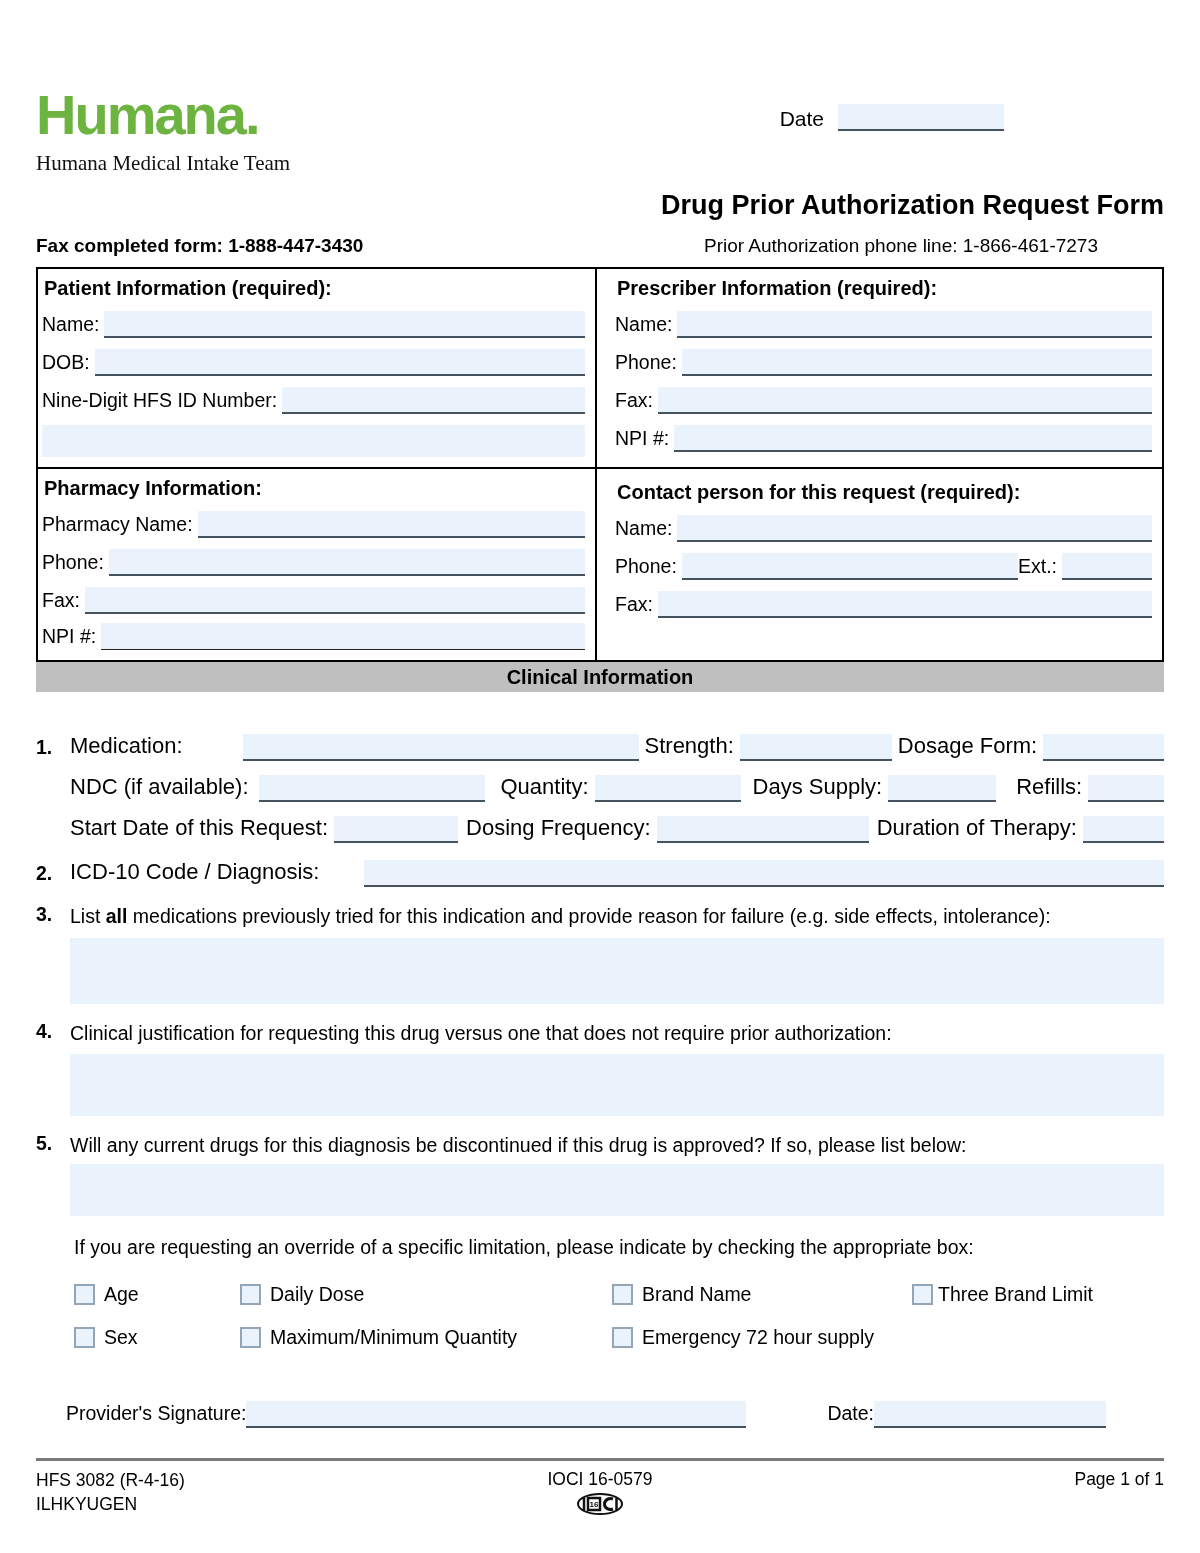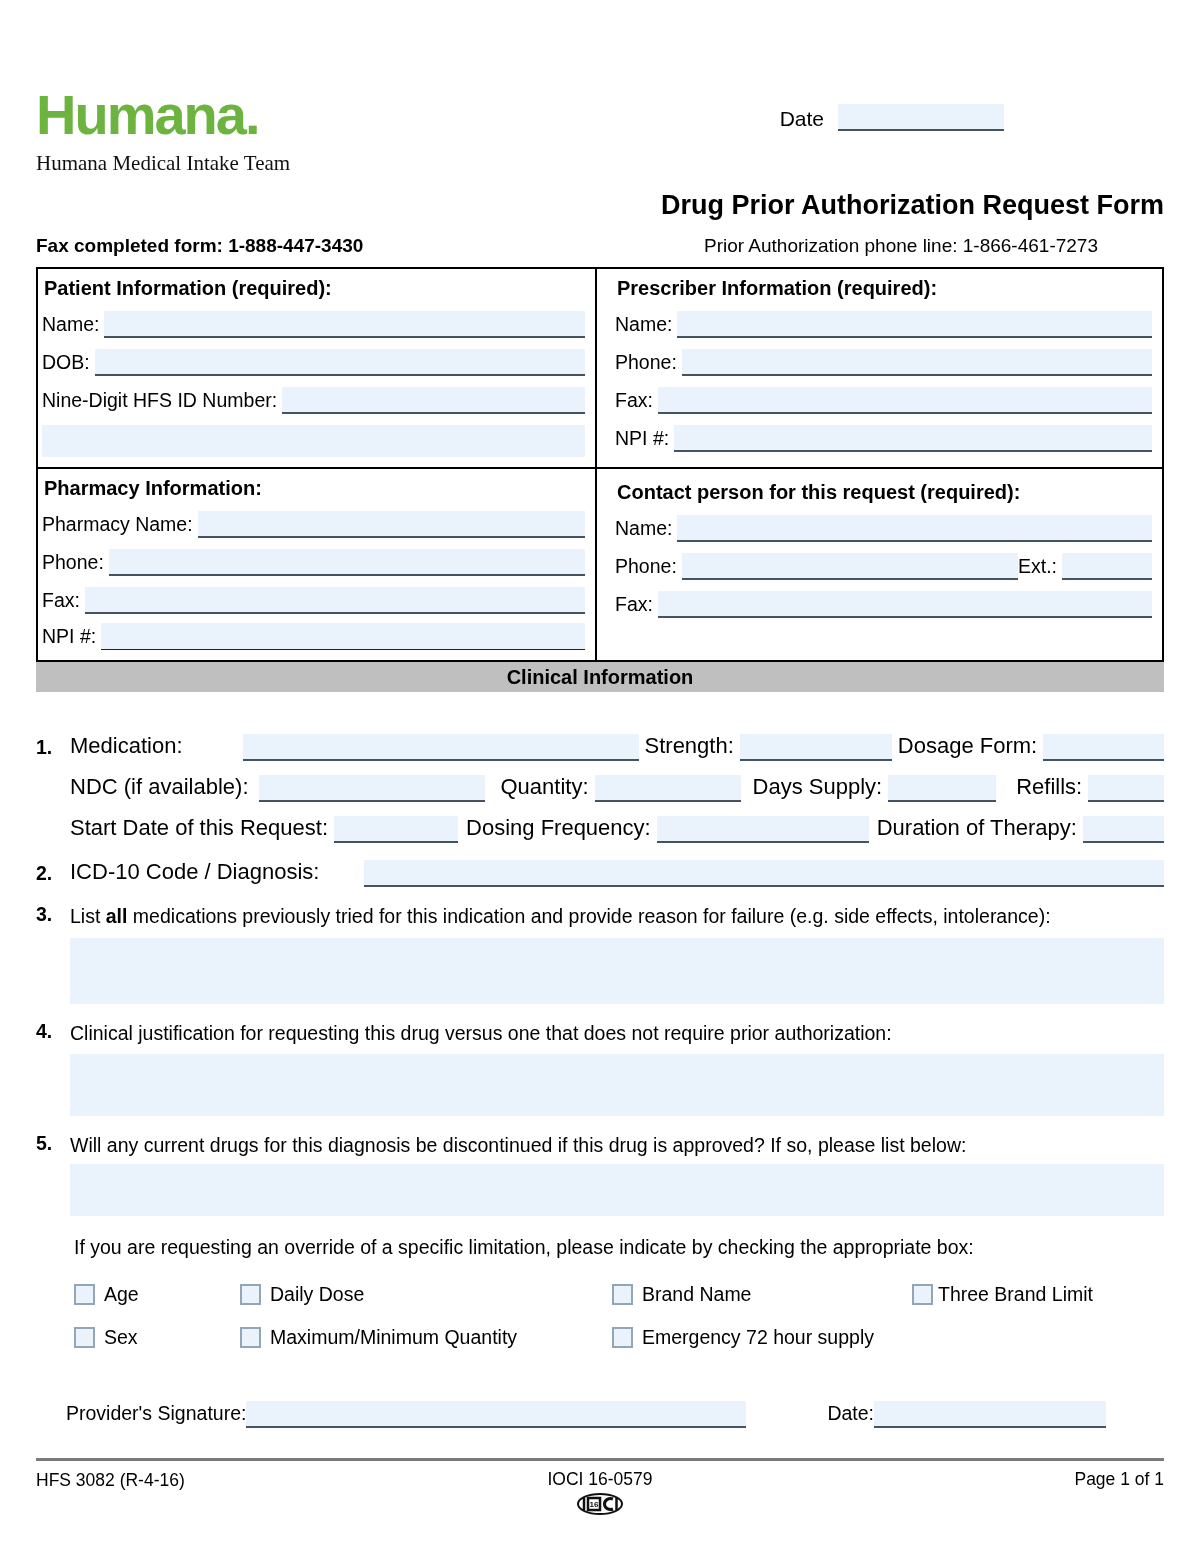--- a/index.html
+++ b/index.html
@@ -271,20 +271,21 @@
     <div class="fld sig-fld"></div>
     <span class="sig-gap"></span>
     <span class="lbl">Date:</span>
     <div class="fld date-fld"></div>
   </div>
 
   <div class="footer-rule"></div>
   <div class="footer">
     <div class="f-left">
       <div>HFS 3082 (R-4-16)</div>
+      <div>ILHKYUGEN</div>
     </div>
     <div class="f-center">
       <div>IOCI 16-0579</div>
       <svg class="ioci-logo" width="50" height="26" viewBox="0 0 50 26">
         <ellipse cx="25" cy="12" rx="22" ry="10" fill="none" stroke="#111" stroke-width="2"></ellipse>
         <line x1="9" y1="6" x2="9" y2="18" stroke="#111" stroke-width="2.5"></line>
         <rect x="13" y="6" width="12" height="12" fill="none" stroke="#111" stroke-width="2.5"></rect>
         <text x="19" y="15" font-size="8" font-weight="bold" text-anchor="middle" fill="#111" font-family="Liberation Sans, sans-serif">16</text>
         <path d="M 38 7 A 6 5.5 0 1 0 38 17" fill="none" stroke="#111" stroke-width="3"></path>
         <line x1="41.5" y1="6" x2="41.5" y2="18" stroke="#111" stroke-width="2.5"></line>

